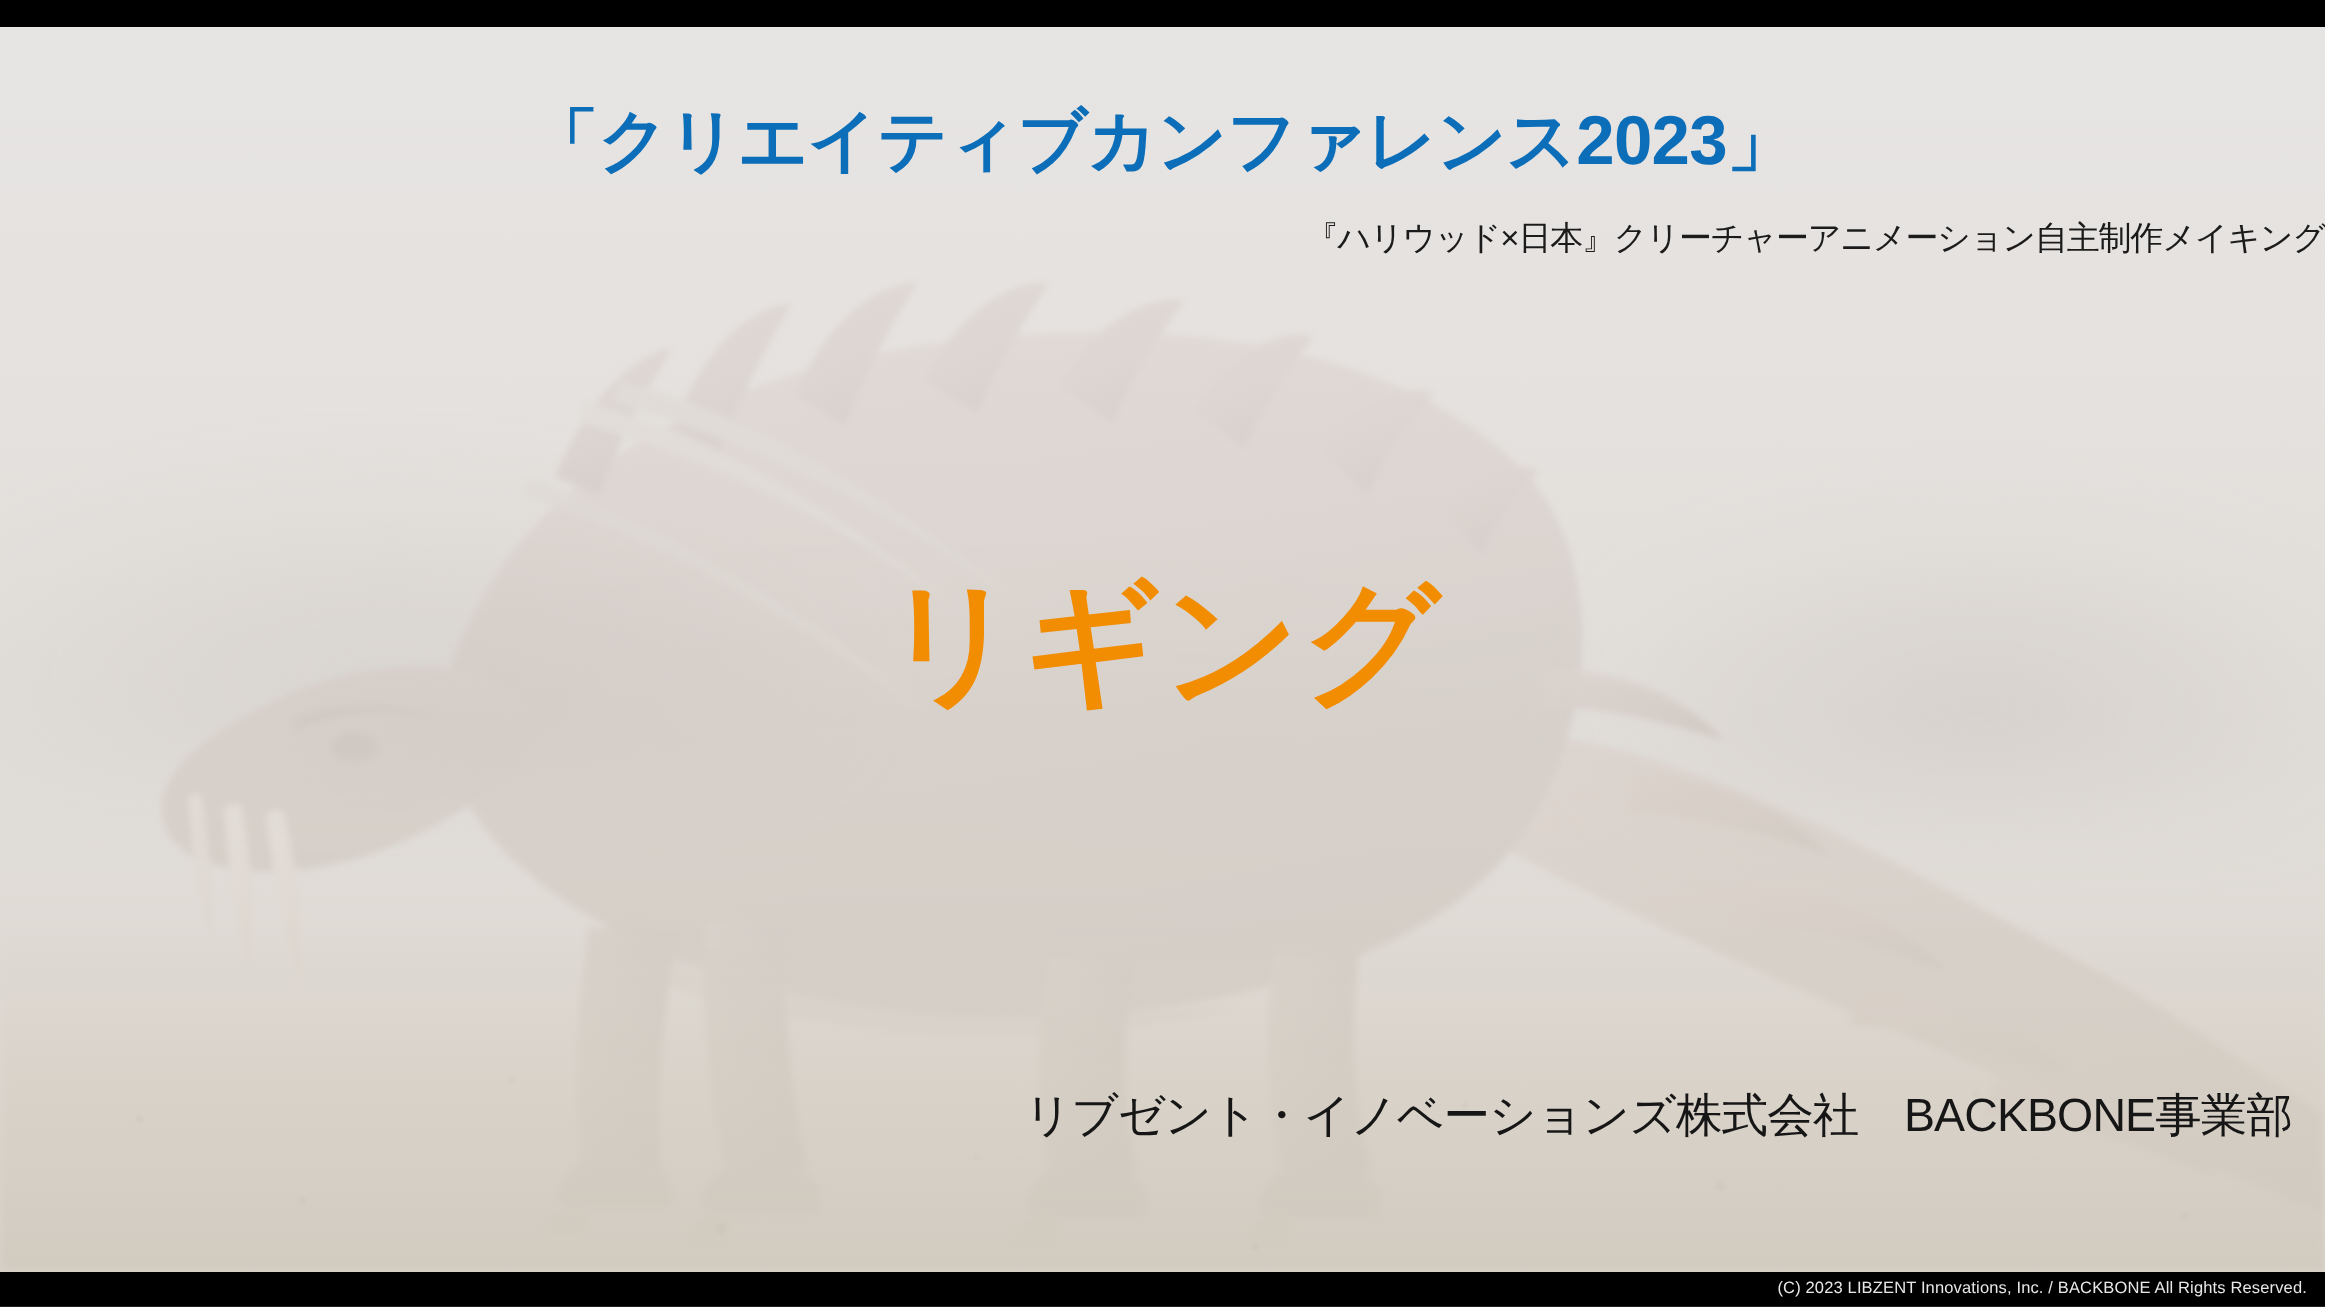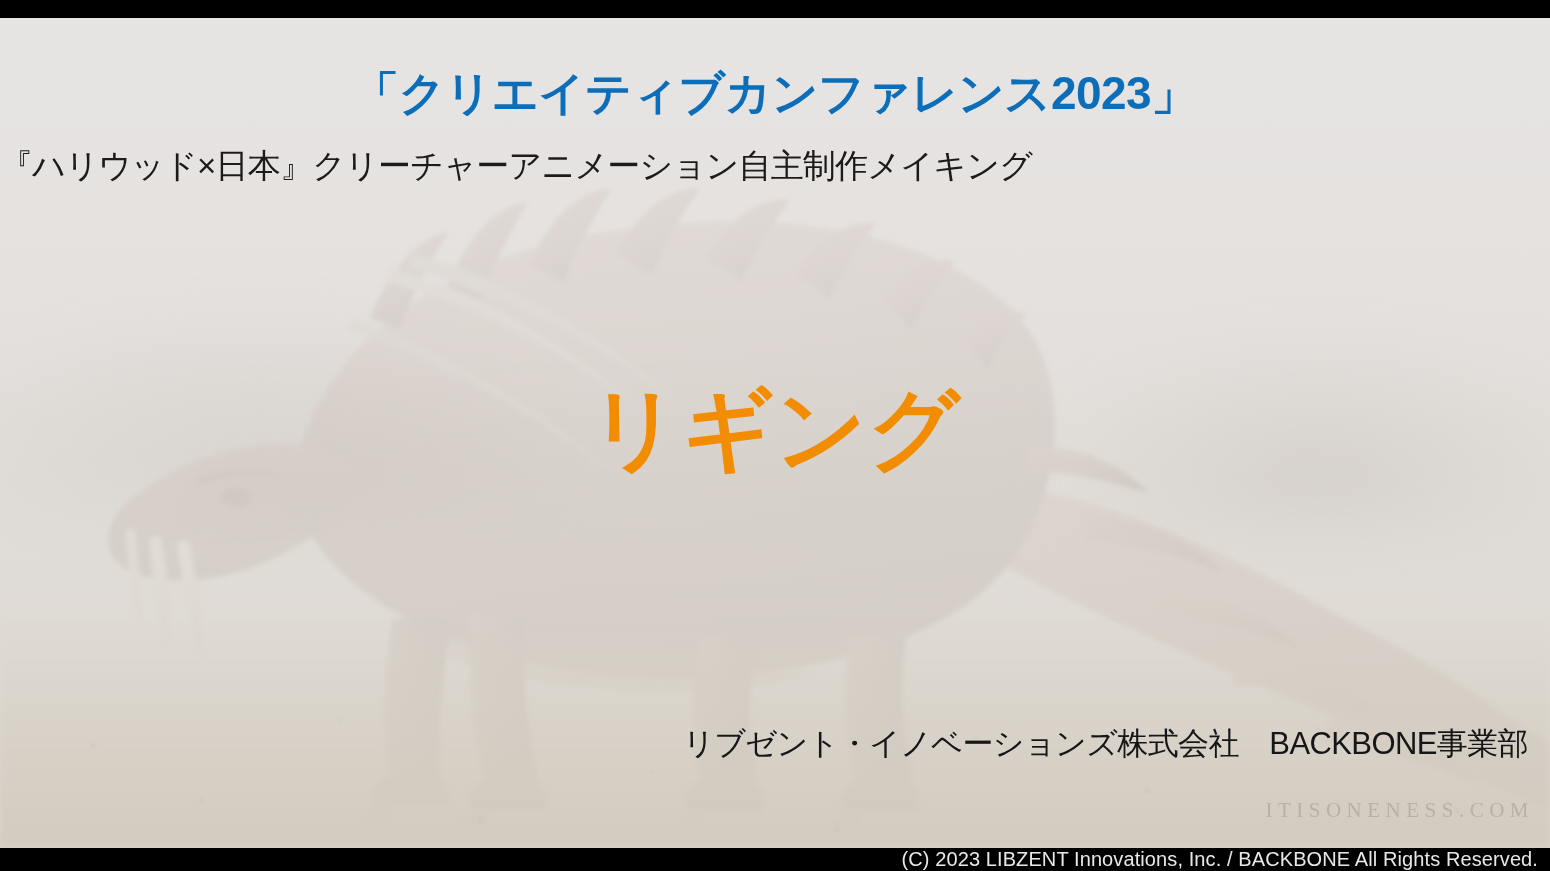--- a/index.html
+++ b/index.html
@@ -36,21 +36,21 @@
   }
   .copyright {
     position: absolute;
     left: 0; top: 848px;
     width: 1550px; height: 23px;
     line-height: 23px;
     text-align: right;
     padding-right: 12px;
     box-sizing: border-box;
     color: #e8e8e8;
-    font-size: 20px;
+    font-size: 11px;
     letter-spacing: 0.1px;
     white-space: nowrap;
     z-index: 41;
   }
 
   
   .stage {
     position: absolute;
     left: 0; top: 18px;
     width: 1550px; height: 830px;
@@ -179,22 +179,22 @@
     font-size: 46px;
     font-weight: bold;
     color: #0c6eb8;
     letter-spacing: -0.5px;
     white-space: nowrap;
   }
   .conf-subtitle {
     position: absolute;
     left: 0; top: 144px;
     width: 1550px;
-    text-align: left;
-    font-size: 33px;
+    text-align: right;
+    font-size: 22px;
     font-weight: normal;
     color: #1b1b1b;
     letter-spacing: -0.8px;
     white-space: nowrap;
   }
 
   .section-title {
     position: absolute;
     left: 0; top: 385px;
     width: 1550px;
@@ -342,21 +342,20 @@
           <path d="M800,480 C866,476 924,492 962,518"></path>
         </g>
       </svg>
     </div>
 
     <div class="ground"></div>
     <div class="ground-speckle"></div>
     <div class="haze"></div>
   </div>
 
-  <div class="watermark">ITISONENESS.COM</div>
 
   <div class="textlayer">
     <div class="conf-title">「クリエイティブカンファレンス2023」</div>
 
     <div class="conf-subtitle">『ハリウッド×日本』クリーチャーアニメーション自主制作メイキング</div>
 
     <div class="section-title">リギング</div>
 
     <div class="credits">
       <span class="line1">リブゼント・イノベーションズ株式会社　BACKBONE事業部</span>

